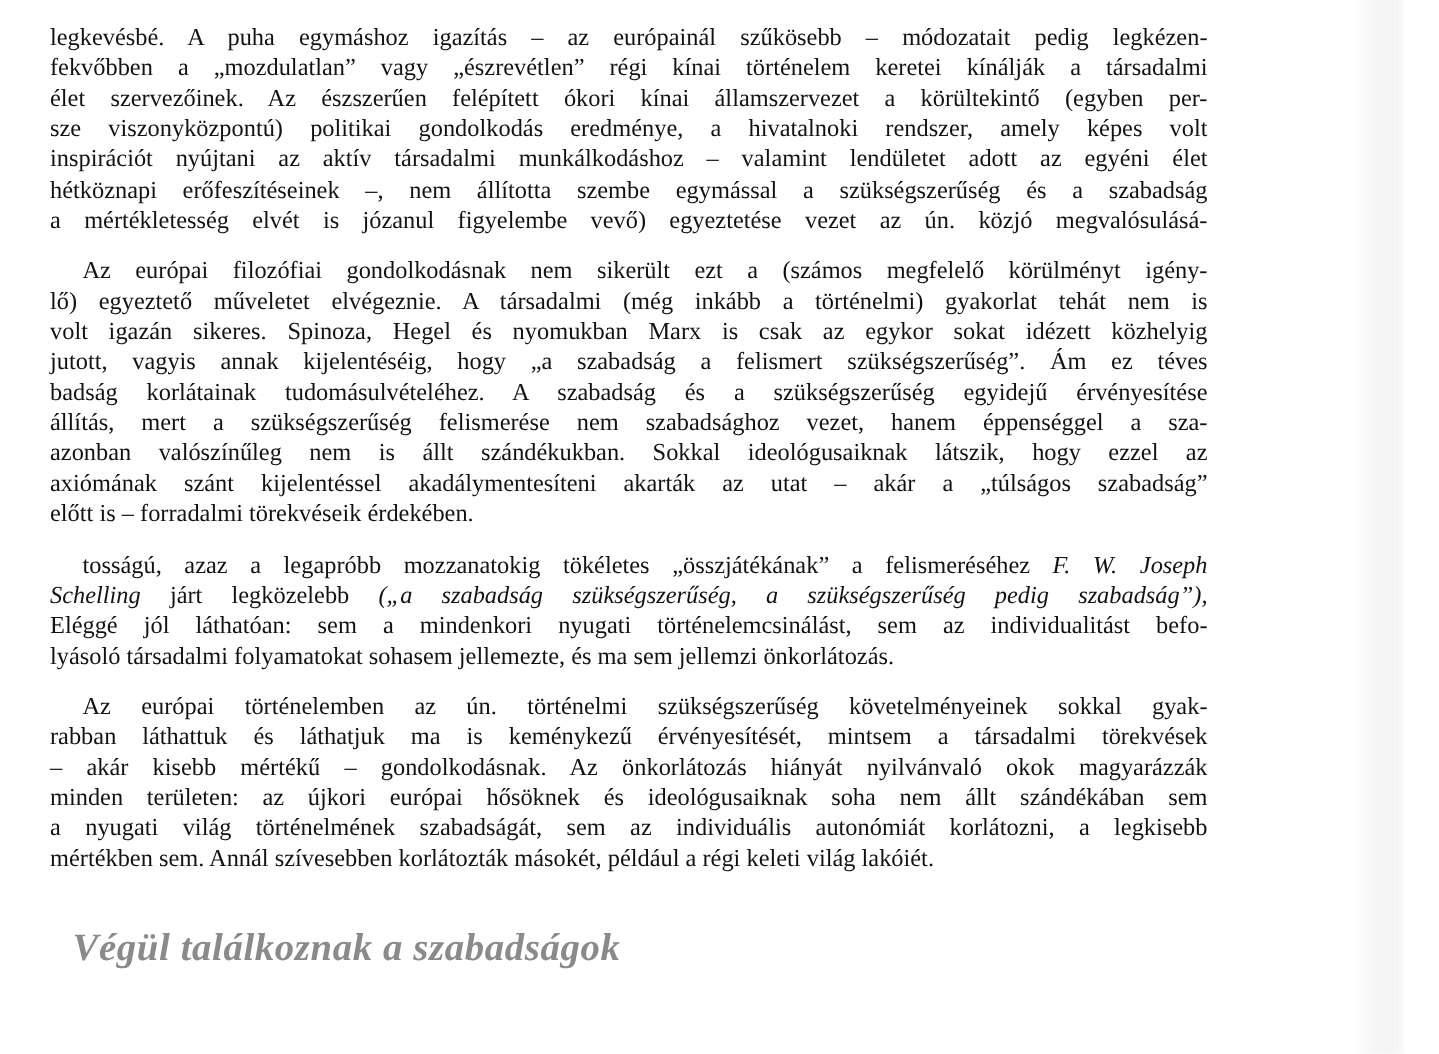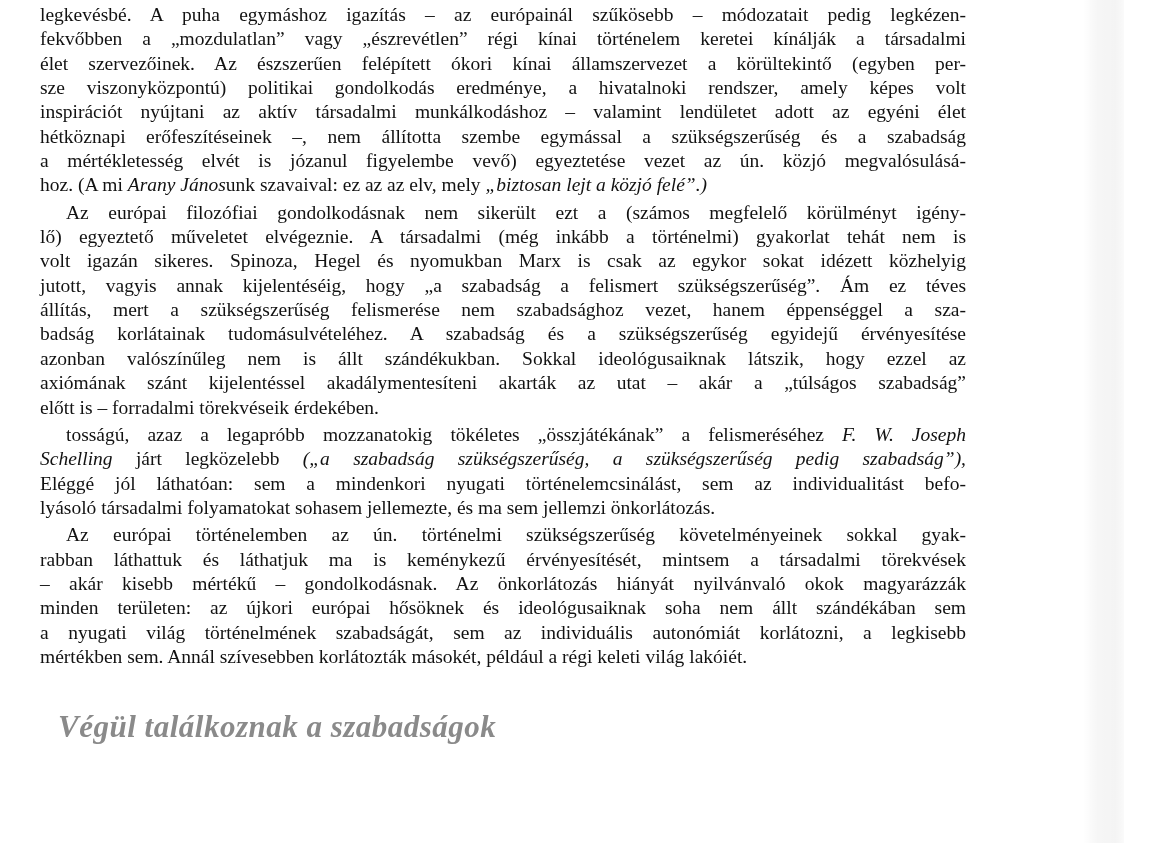--- a/index.html
+++ b/index.html
@@ -15,21 +15,21 @@
     font-family: "Liberation Serif", serif;
     color: #121212;
   }
   .text-block {
     position: absolute;
     left: 40px;
     top: 3px;
     width: 926px;
   }
   .para {
-    margin: 0 0 3px 0;
+    margin: 16px 0 3px 0;
   }
   .line {
     font-size: 19.5px;
     line-height: 24.35px;
     text-align: justify;
     text-align-last: justify;
     white-space: normal;
   }
   .line.last {
     text-align-last: left;
@@ -67,29 +67,28 @@
 <div class="text-block">
   <div id="paragraphs">
       <div class="para">
         <div class="line"><span>legkevésbé. A puha egymáshoz igazítás – az európainál szűkösebb – módozatait pedig legkézen-</span></div>
         <div class="line"><span>fekvőbben a „mozdulatlan” vagy „észrevétlen” régi kínai történelem keretei kínálják a társadalmi</span></div>
         <div class="line"><span>élet szervezőinek. Az észszerűen felépített ókori kínai államszervezet a körültekintő (egyben per-</span></div>
         <div class="line"><span>sze viszonyközpontú) politikai gondolkodás eredménye, a hivatalnoki rendszer, amely képes volt</span></div>
         <div class="line"><span>inspirációt nyújtani az aktív társadalmi munkálkodáshoz – valamint lendületet adott az egyéni élet</span></div>
         <div class="line"><span>hétköznapi erőfeszítéseinek –, nem állította szembe egymással a szükségszerűség és a szabadság</span></div>
         <div class="line"><span>a mértékletesség elvét is józanul figyelembe vevő) egyeztetése vezet az ún. közjó megvalósulásá-</span></div>
-        <div class="line last"><span>hoz. (A mi </span><span class="it">Arany János</span><span>unk szavaival: ez az az elv, mely </span><span class="it">„biztosan lejt a közjó felé”.)</span></div>
       </div>
       <div class="para indent">
         <div class="line"><span>Az európai filozófiai gondolkodásnak nem sikerült ezt a (számos megfelelő körülményt igény-</span></div>
         <div class="line"><span>lő) egyeztető műveletet elvégeznie. A társadalmi (még inkább a történelmi) gyakorlat tehát nem is</span></div>
         <div class="line"><span>volt igazán sikeres. Spinoza, Hegel és nyomukban Marx is csak az egykor sokat idézett közhelyig</span></div>
         <div class="line"><span>jutott, vagyis annak kijelentéséig, hogy „a szabadság a felismert szükségszerűség”. Ám ez téves</span></div>
+        <div class="line"><span>badság korlátainak tudomásulvételéhez. A szabadság és a szükségszerűség egyidejű érvényesítése</span></div>
         <div class="line"><span>állítás, mert a szükségszerűség felismerése nem szabadsághoz vezet, hanem éppenséggel a sza-</span></div>
-        <div class="line"><span>badság korlátainak tudomásulvételéhez. A szabadság és a szükségszerűség egyidejű érvényesítése</span></div>
         <div class="line"><span>azonban valószínűleg nem is állt szándékukban. Sokkal ideológusaiknak látszik, hogy ezzel az</span></div>
         <div class="line"><span>axiómának szánt kijelentéssel akadálymentesíteni akarták az utat – akár a „túlságos szabadság”</span></div>
         <div class="line last"><span>előtt is – forradalmi törekvéseik érdekében.</span></div>
       </div>
       <div class="para indent">
         <div class="line"><span>tosságú, azaz a legapróbb mozzanatokig tökéletes „összjátékának” a felismeréséhez </span><span class="it">F. W. Joseph</span></div>
         <div class="line"><span class="it">Schelling</span><span> járt legközelebb </span><span class="it">(„a szabadság szükségszerűség, a szükségszerűség pedig szabadság”),</span></div>
         <div class="line"><span>Eléggé jól láthatóan: sem a mindenkori nyugati történelemcsinálást, sem az individualitást befo-</span></div>
         <div class="line last"><span>lyásoló társadalmi folyamatokat sohasem jellemezte, és ma sem jellemzi önkorlátozás.</span></div>
       </div>

